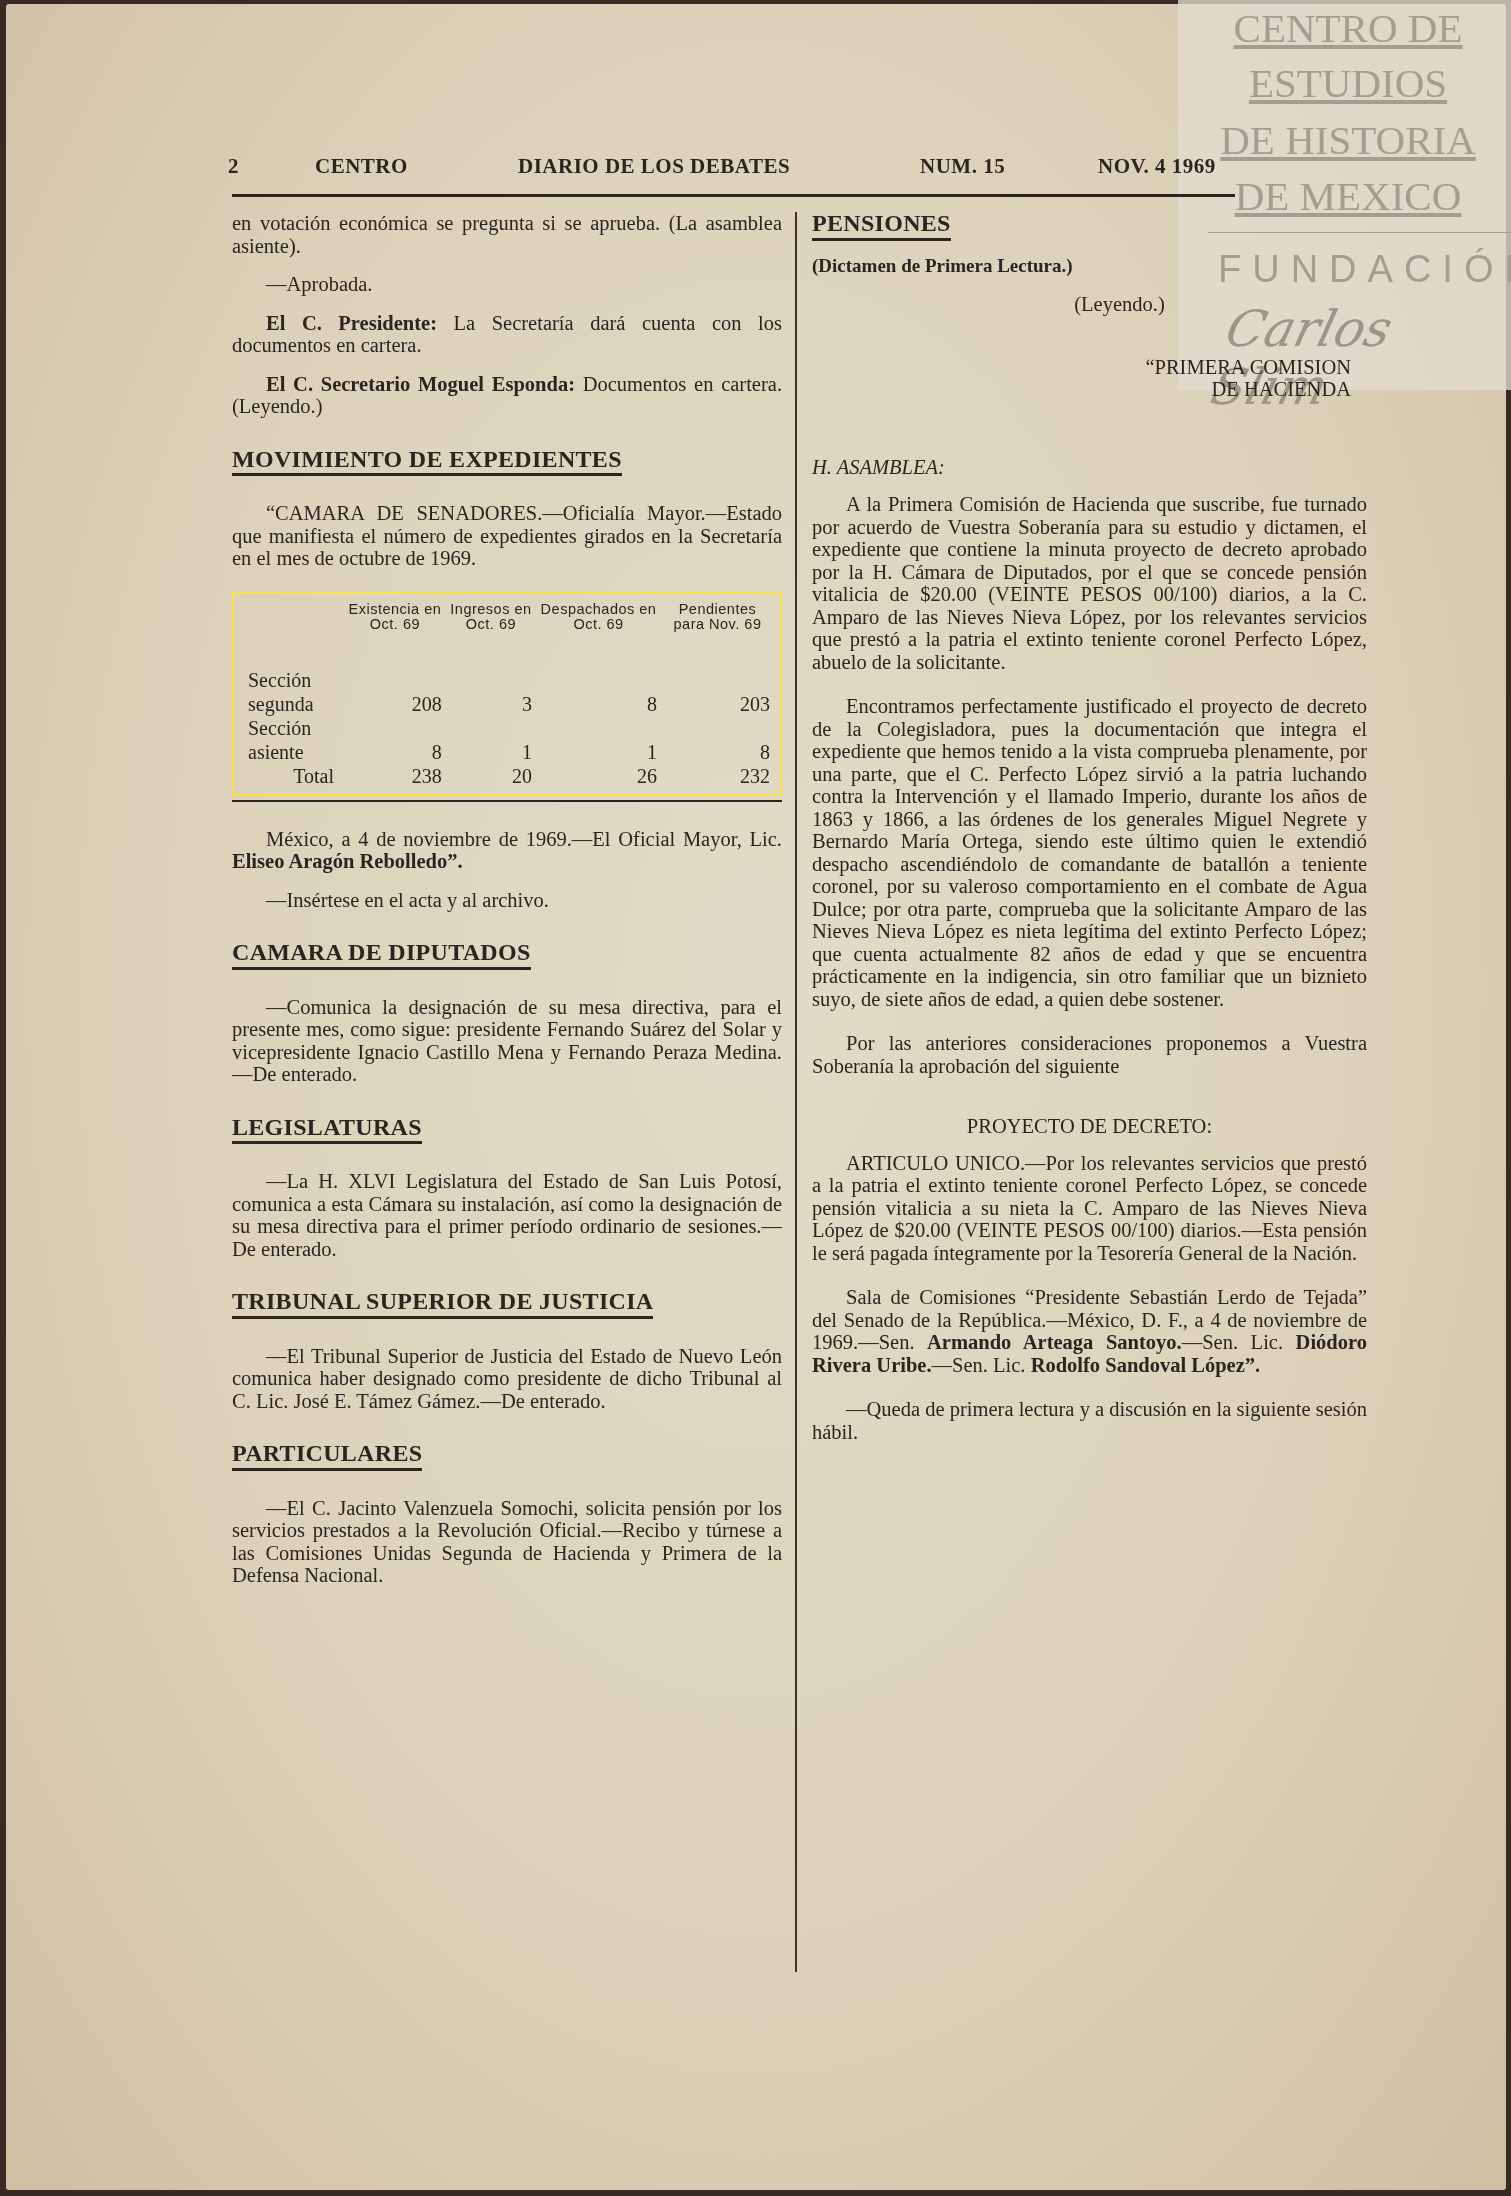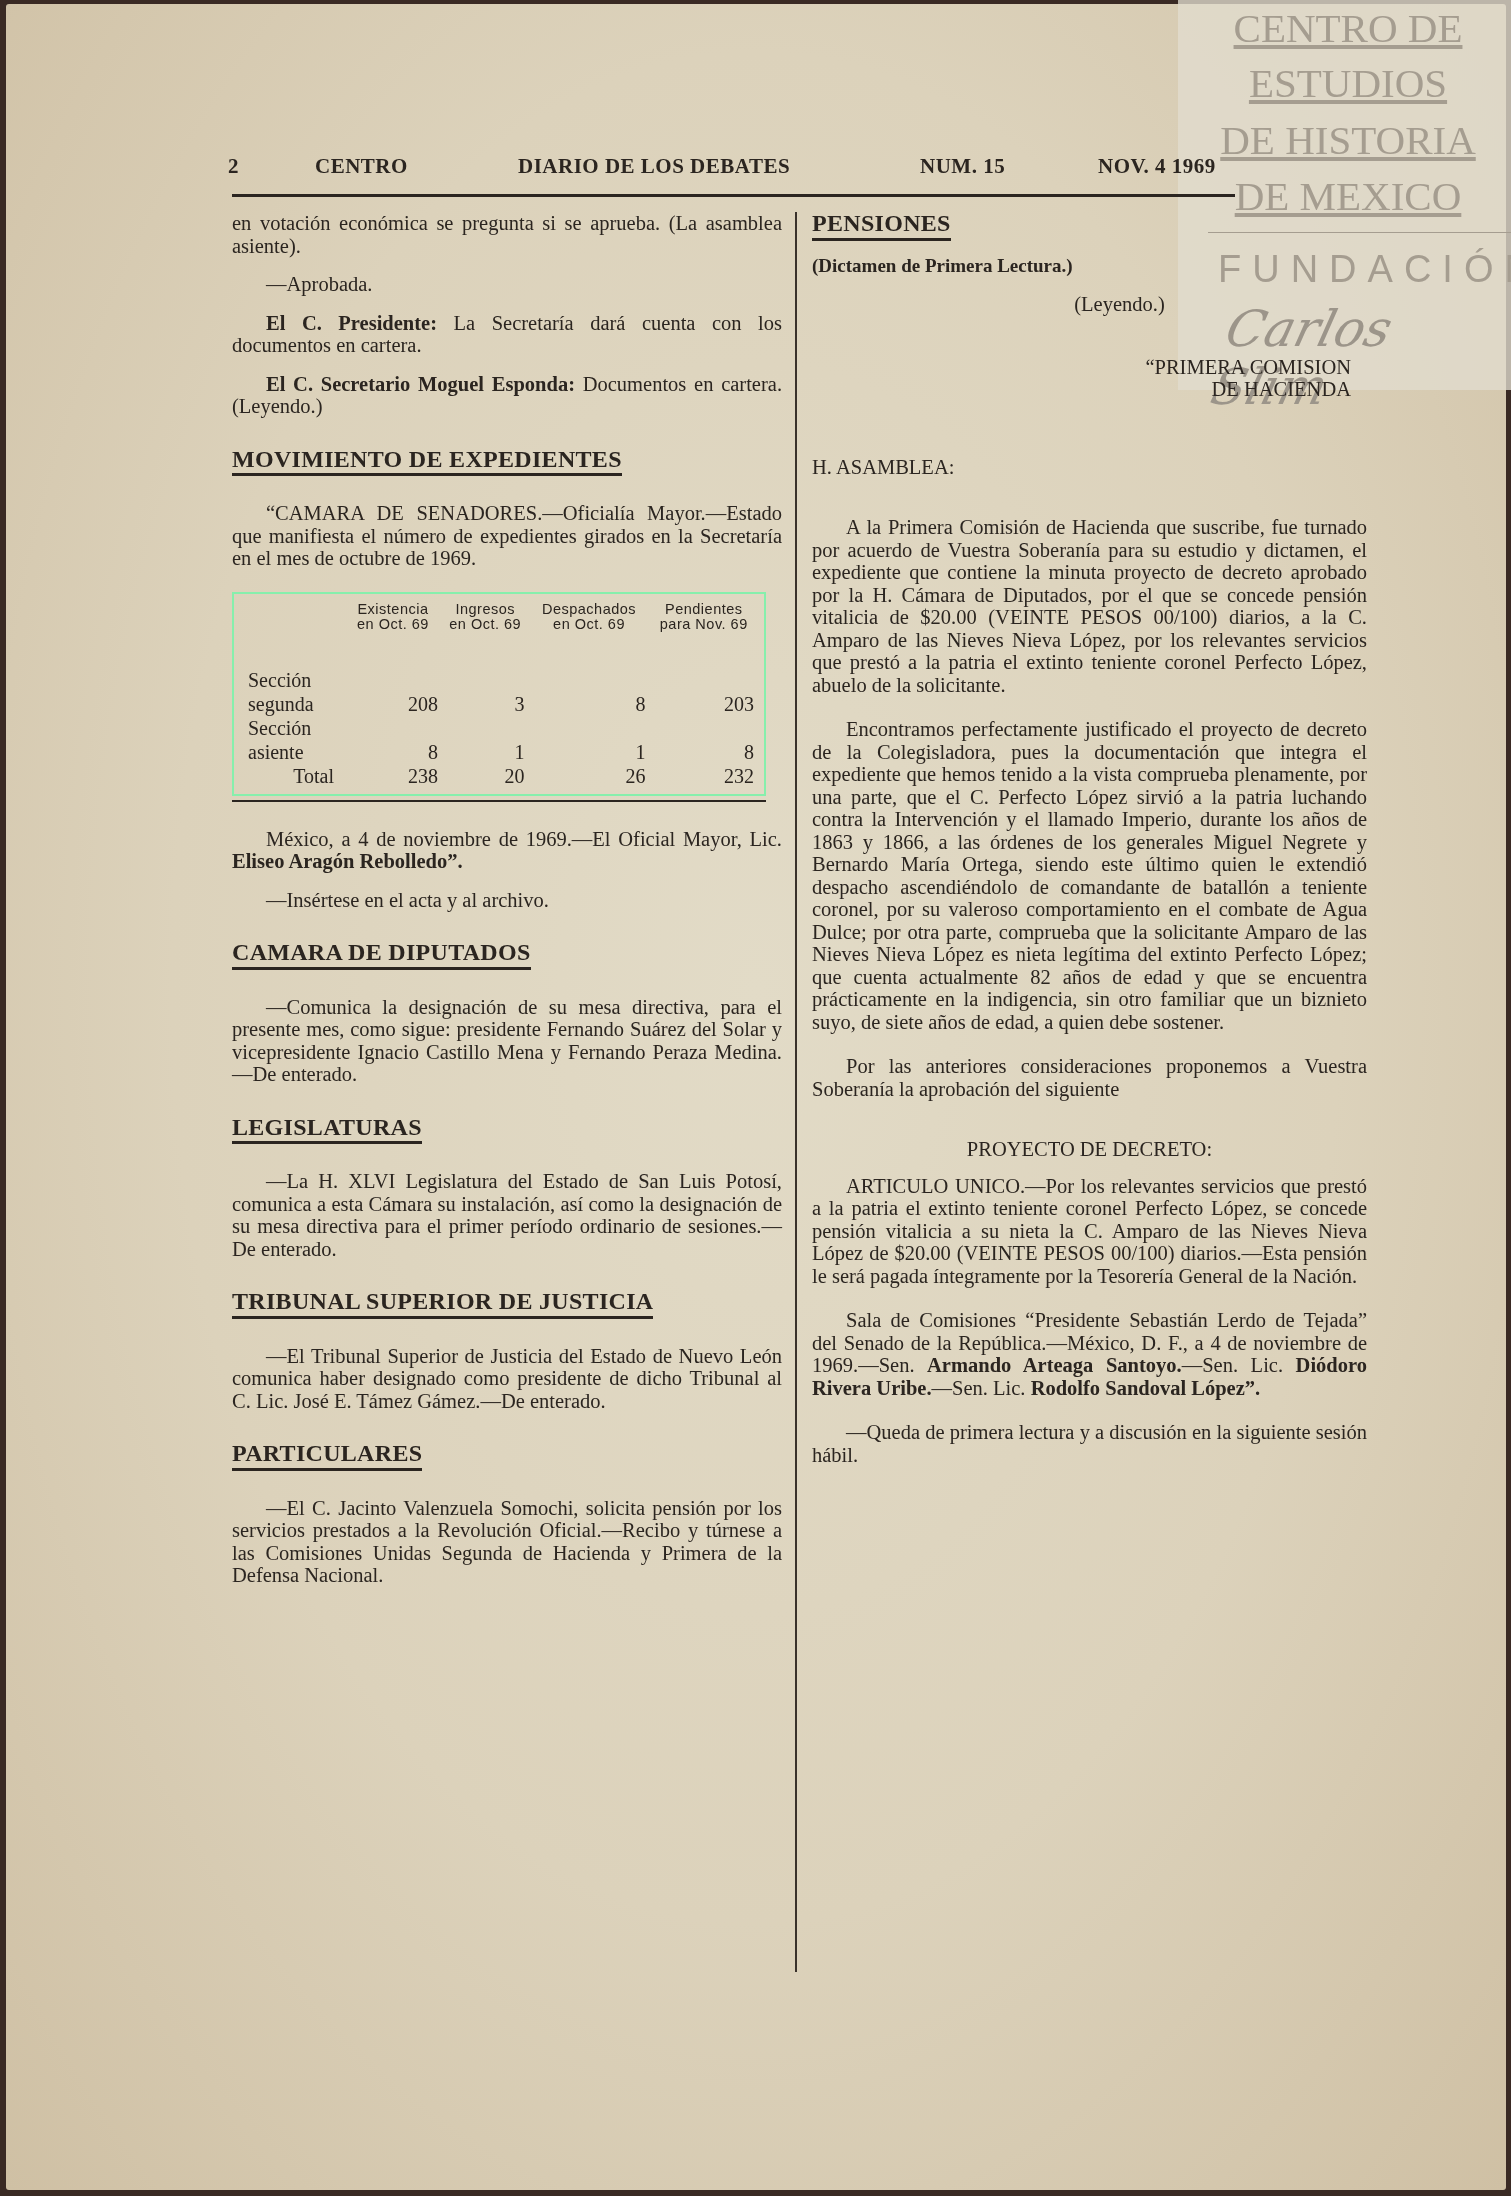--- a/index.html
+++ b/index.html
@@ -32,21 +32,21 @@
   }
   p { margin:0 0 16px 0; text-indent:34px; hyphens:manual; }
   p.noindent { text-indent:0; }
   .section-title {
     font-family:"Liberation Serif",serif; font-weight:bold; font-size:24px;
     display:inline-block; border-bottom:3px solid #2b2520; padding-bottom:3px;
     margin:14px 0 26px 0; letter-spacing:0.3px;
   }
   b { font-weight:bold; }
   .table-box {
-    border:2px solid #86efac; margin:22px 16px 32px 0; padding:8px 6px 6px 10px;
+    border:2px solid #fde047; margin:22px 0 32px 0; padding:8px 6px 6px 10px;
     position:relative;
   }
   .table-box::after {
     content:""; position:absolute; left:-2px; right:-2px; bottom:-8px; height:2px; background:#2b2520;
   }
   table { border-collapse:collapse; width:100%; }
   th {
     font-family:"Liberation Sans","DejaVu Sans",sans-serif; font-weight:normal;
     font-size:14.5px; line-height:15px; text-align:center; vertical-align:top;
     padding:0 4px 36px 4px; letter-spacing:0.5px;
@@ -162,21 +162,21 @@
 </div>
 
 <div class="col col-right">
   <div class="section-title" style="margin-top:0;margin-bottom:14px;">PENSIONES</div>
   <p class="noindent" style="font-weight:bold;font-size:19px;">(Dictamen de Primera Lectura.)</p>
   <p class="center" style="margin:8px 0 40px 60px;">(Leyendo.)</p>
   <div class="right-block">
     <div>“PRIMERA COMISION</div>
     <div>DE HACIENDA</div>
   </div>
-  <p class="noindent" style="margin-top:56px;margin-bottom:38px;">H. ASAMBLEA:</p>
+  <p class="noindent" style="margin-top:56px;margin-bottom:15px;font-style:italic;">H. ASAMBLEA:</p>
   <p>A la Primera Comisión de Hacienda que suscribe, fue turnado por acuerdo de Vuestra Soberanía para su estudio y dictamen, el expediente que contiene la minuta proyecto de decreto aprobado por la H. Cámara de Diputados, por el que se concede pensión vitalicia de $20.00 (VEINTE PESOS 00/100) diarios, a la C. Amparo de las Nieves Nieva López, por los relevantes servicios que prestó a la patria el extinto teniente coronel Perfecto López, abuelo de la solicitante.</p>
   <p style="margin-top:22px;">Encontramos perfectamente justificado el proyecto de decreto de la Colegisladora, pues la documentación que integra el expediente que hemos tenido a la vista comprueba plenamente, por una parte, que el C. Perfecto López sirvió a la patria luchando contra la Intervención y el llamado Imperio, durante los años de 1863 y 1866, a las órdenes de los generales Miguel Negrete y Bernardo María Ortega, siendo este último quien le extendió despacho ascendiéndolo de comandante de batallón a teniente coronel, por su valeroso comportamiento en el combate de Agua Dulce; por otra parte, comprueba que la solicitante Amparo de las Nieves Nieva López es nieta legítima del extinto Perfecto López; que cuenta actualmente 82 años de edad y que se encuentra prácticamente en la indigencia, sin otro familiar que un biznieto suyo, de siete años de edad, a quien debe sostener.</p>
   <p style="margin-top:22px;">Por las anteriores consideraciones proponemos a Vuestra Soberanía la aprobación del siguiente</p>
   <p class="center" style="margin:38px 0 14px 0;">PROYECTO DE DECRETO:</p>
   <p>ARTICULO UNICO.—Por los relevantes servicios que prestó a la patria el extinto teniente coronel Perfecto López, se concede pensión vitalicia a su nieta la C. Amparo de las Nieves Nieva López de $20.00 (VEINTE PESOS 00/100) diarios.—Esta pensión le será pagada íntegramente por la Tesorería General de la Nación.</p>
   <p style="margin-top:22px;"><span>Sala de Comisiones “Presidente Sebastián Lerdo de Tejada” del Senado de la República.—México, D. F., a 4 de noviembre de 1969.—Sen. </span><b>Armando Arteaga Santoyo.</b><span>—Sen. Lic. </span><b>Diódoro Rivera Uribe.</b><span>—Sen. Lic. </span><b>Rodolfo Sandoval López”.</b></p>
   <p style="margin-top:22px;">—Queda de primera lectura y a discusión en la siguiente sesión hábil.</p>
 </div>
 
 </body></html>

